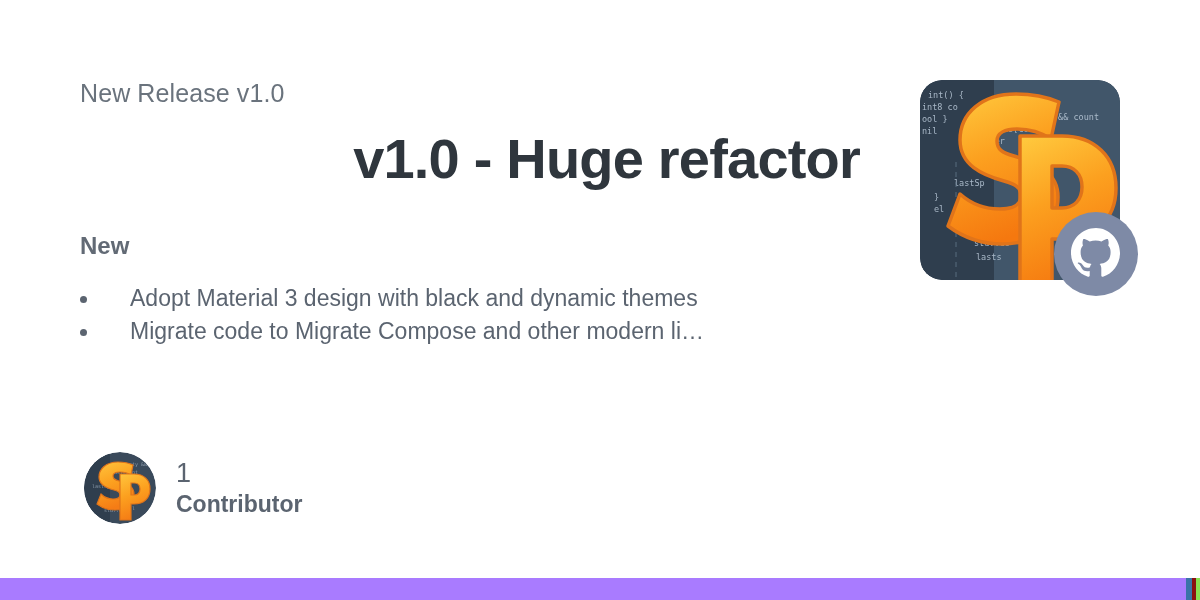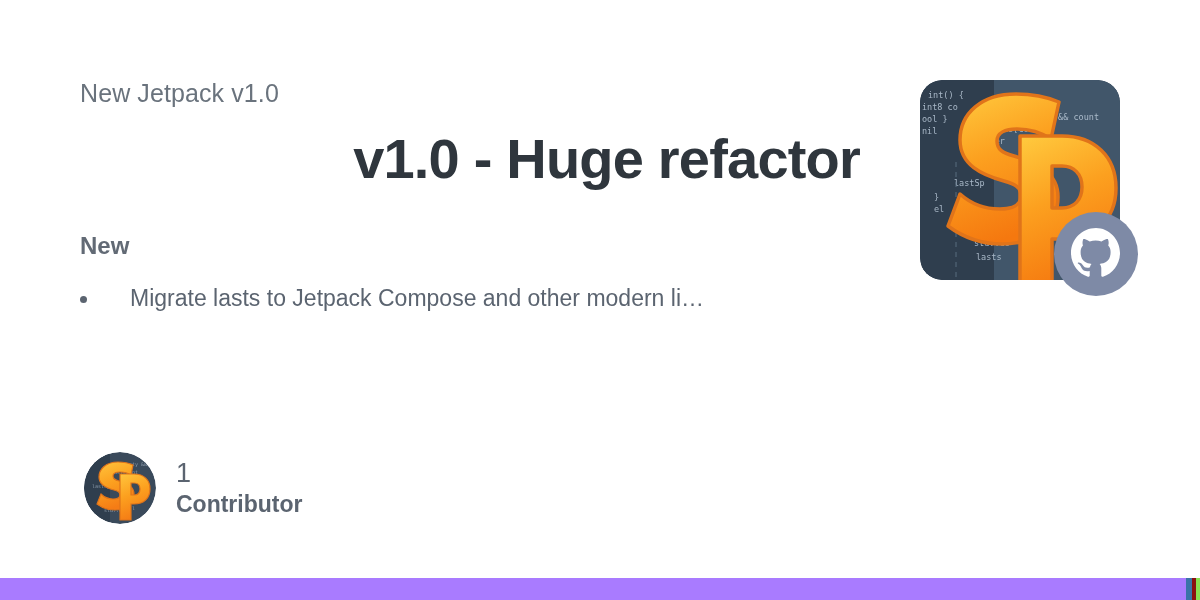--- a/index.html
+++ b/index.html
@@ -145,30 +145,34 @@
   }
   .lang-seg { height: 100%; }
 </style>
 </head>
 <body>
 
 <div class="card">
 
   <div class="content">
 
-    <div class="eyebrow">New Jetpack v1.0</div>
+    <div class="eyebrow">New Release v1.0</div>
 
     <div class="title">v1.0 - Huge refactor</div>
 
     <div class="section-heading">New</div>
 
     <ul class="bullets">
       <li>
         <span class="dot"></span>
-        <span>Migrate lasts to Jetpack Compose and other modern li…</span>
+        <span>Adopt Material 3 design with black and dynamic themes</span>
+      </li>
+      <li>
+        <span class="dot"></span>
+        <span>Migrate code to Migrate Compose and other modern li…</span>
       </li>
     </ul>
   </div>
 
   <div class="contributors">
     <div class="avatar">
       <svg viewBox="0 0 72 72" width="72" height="72">
         <defs>
           <clipPath id="avClip">
               <circle cx="36" cy="36" r="36"></circle>

